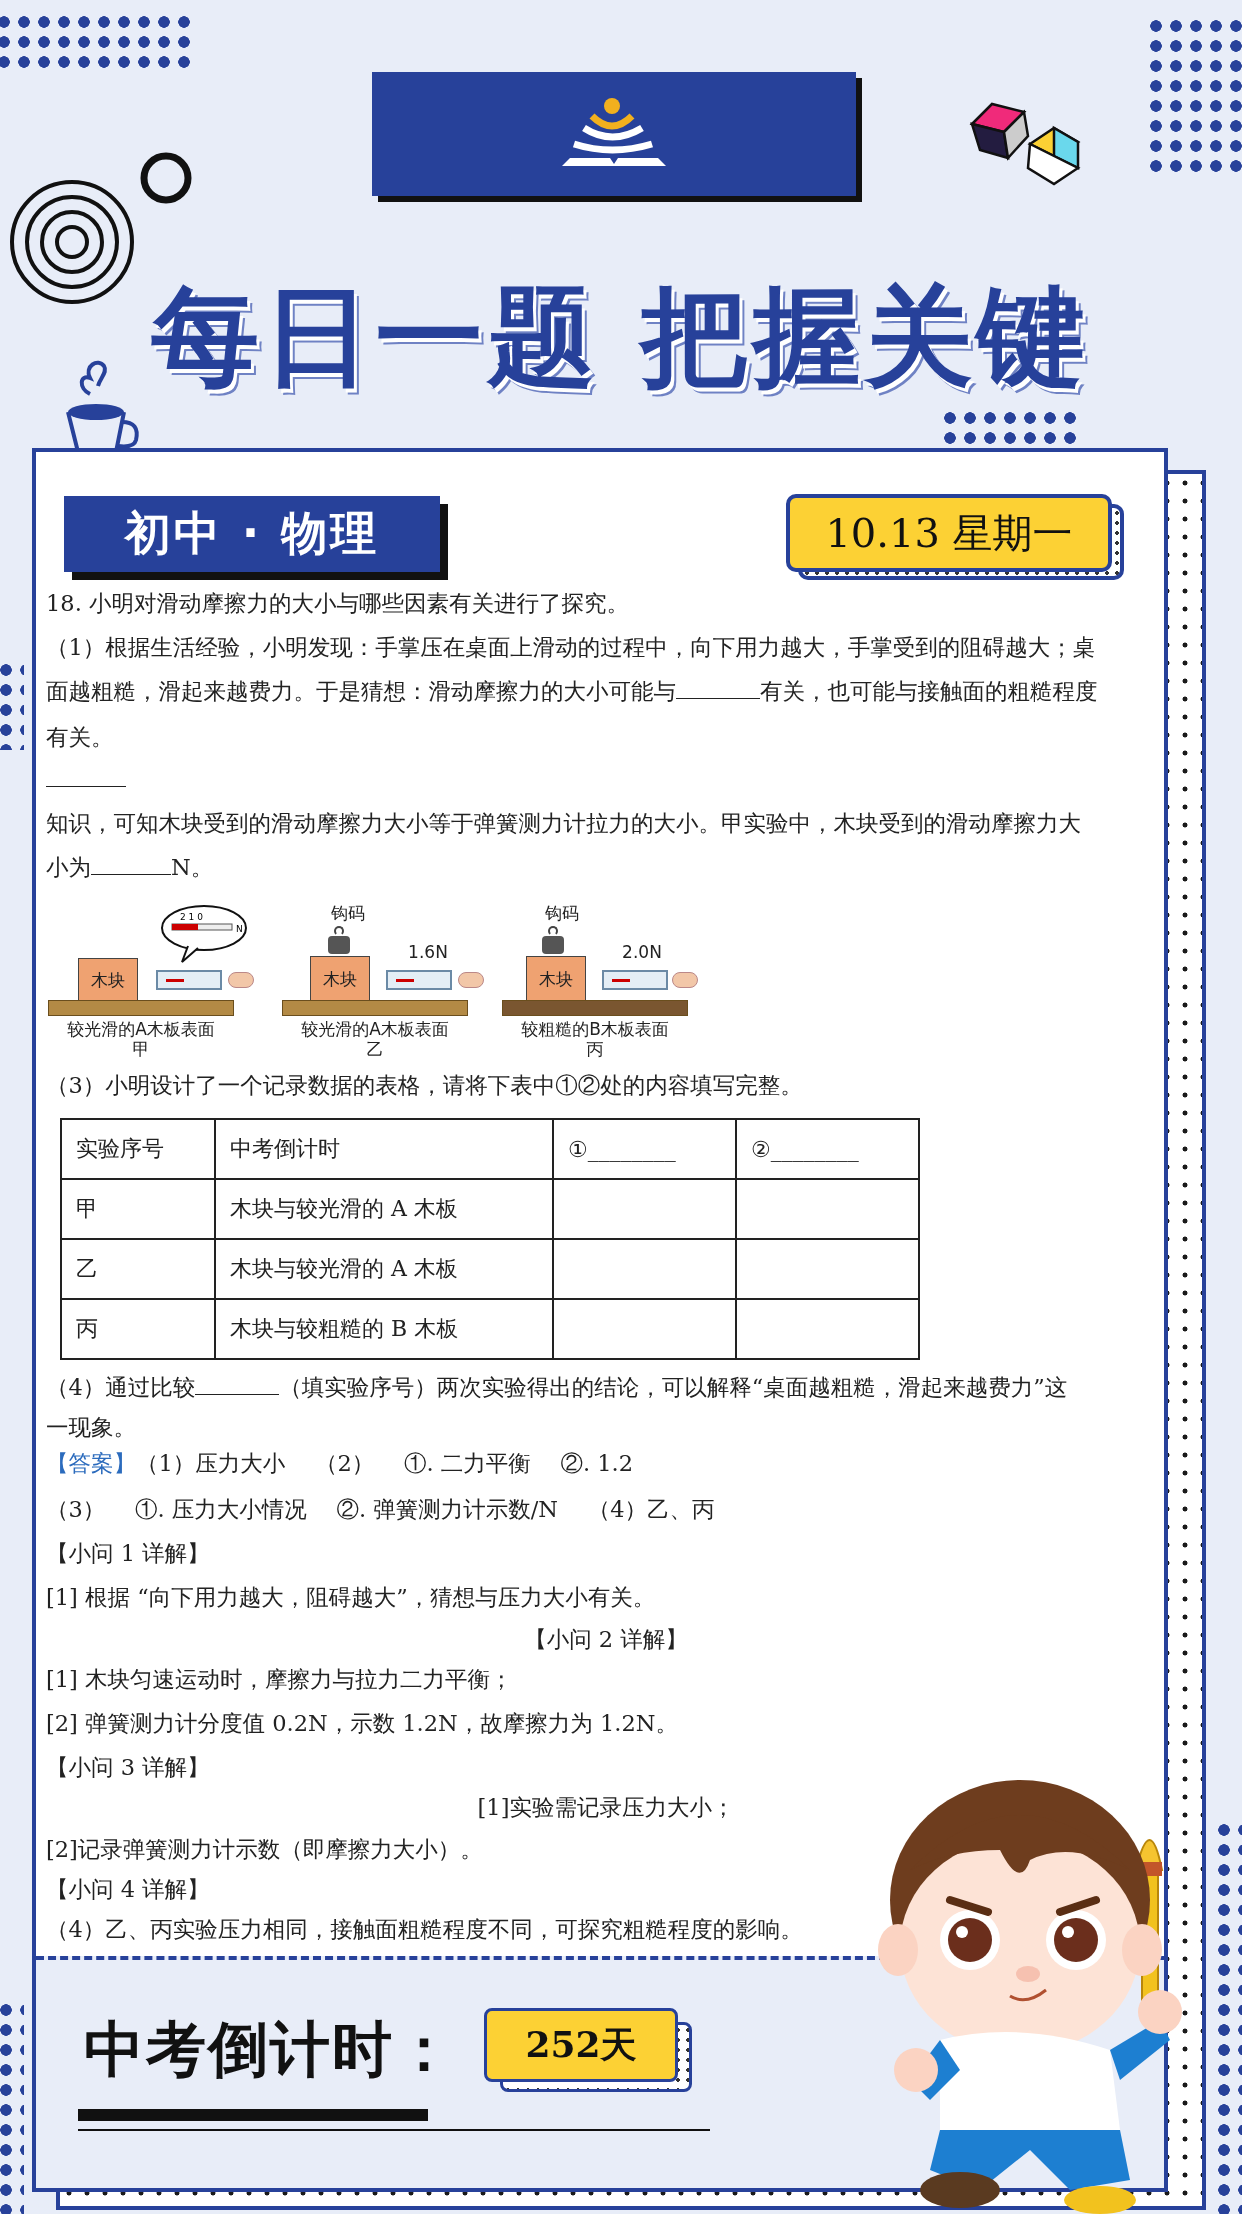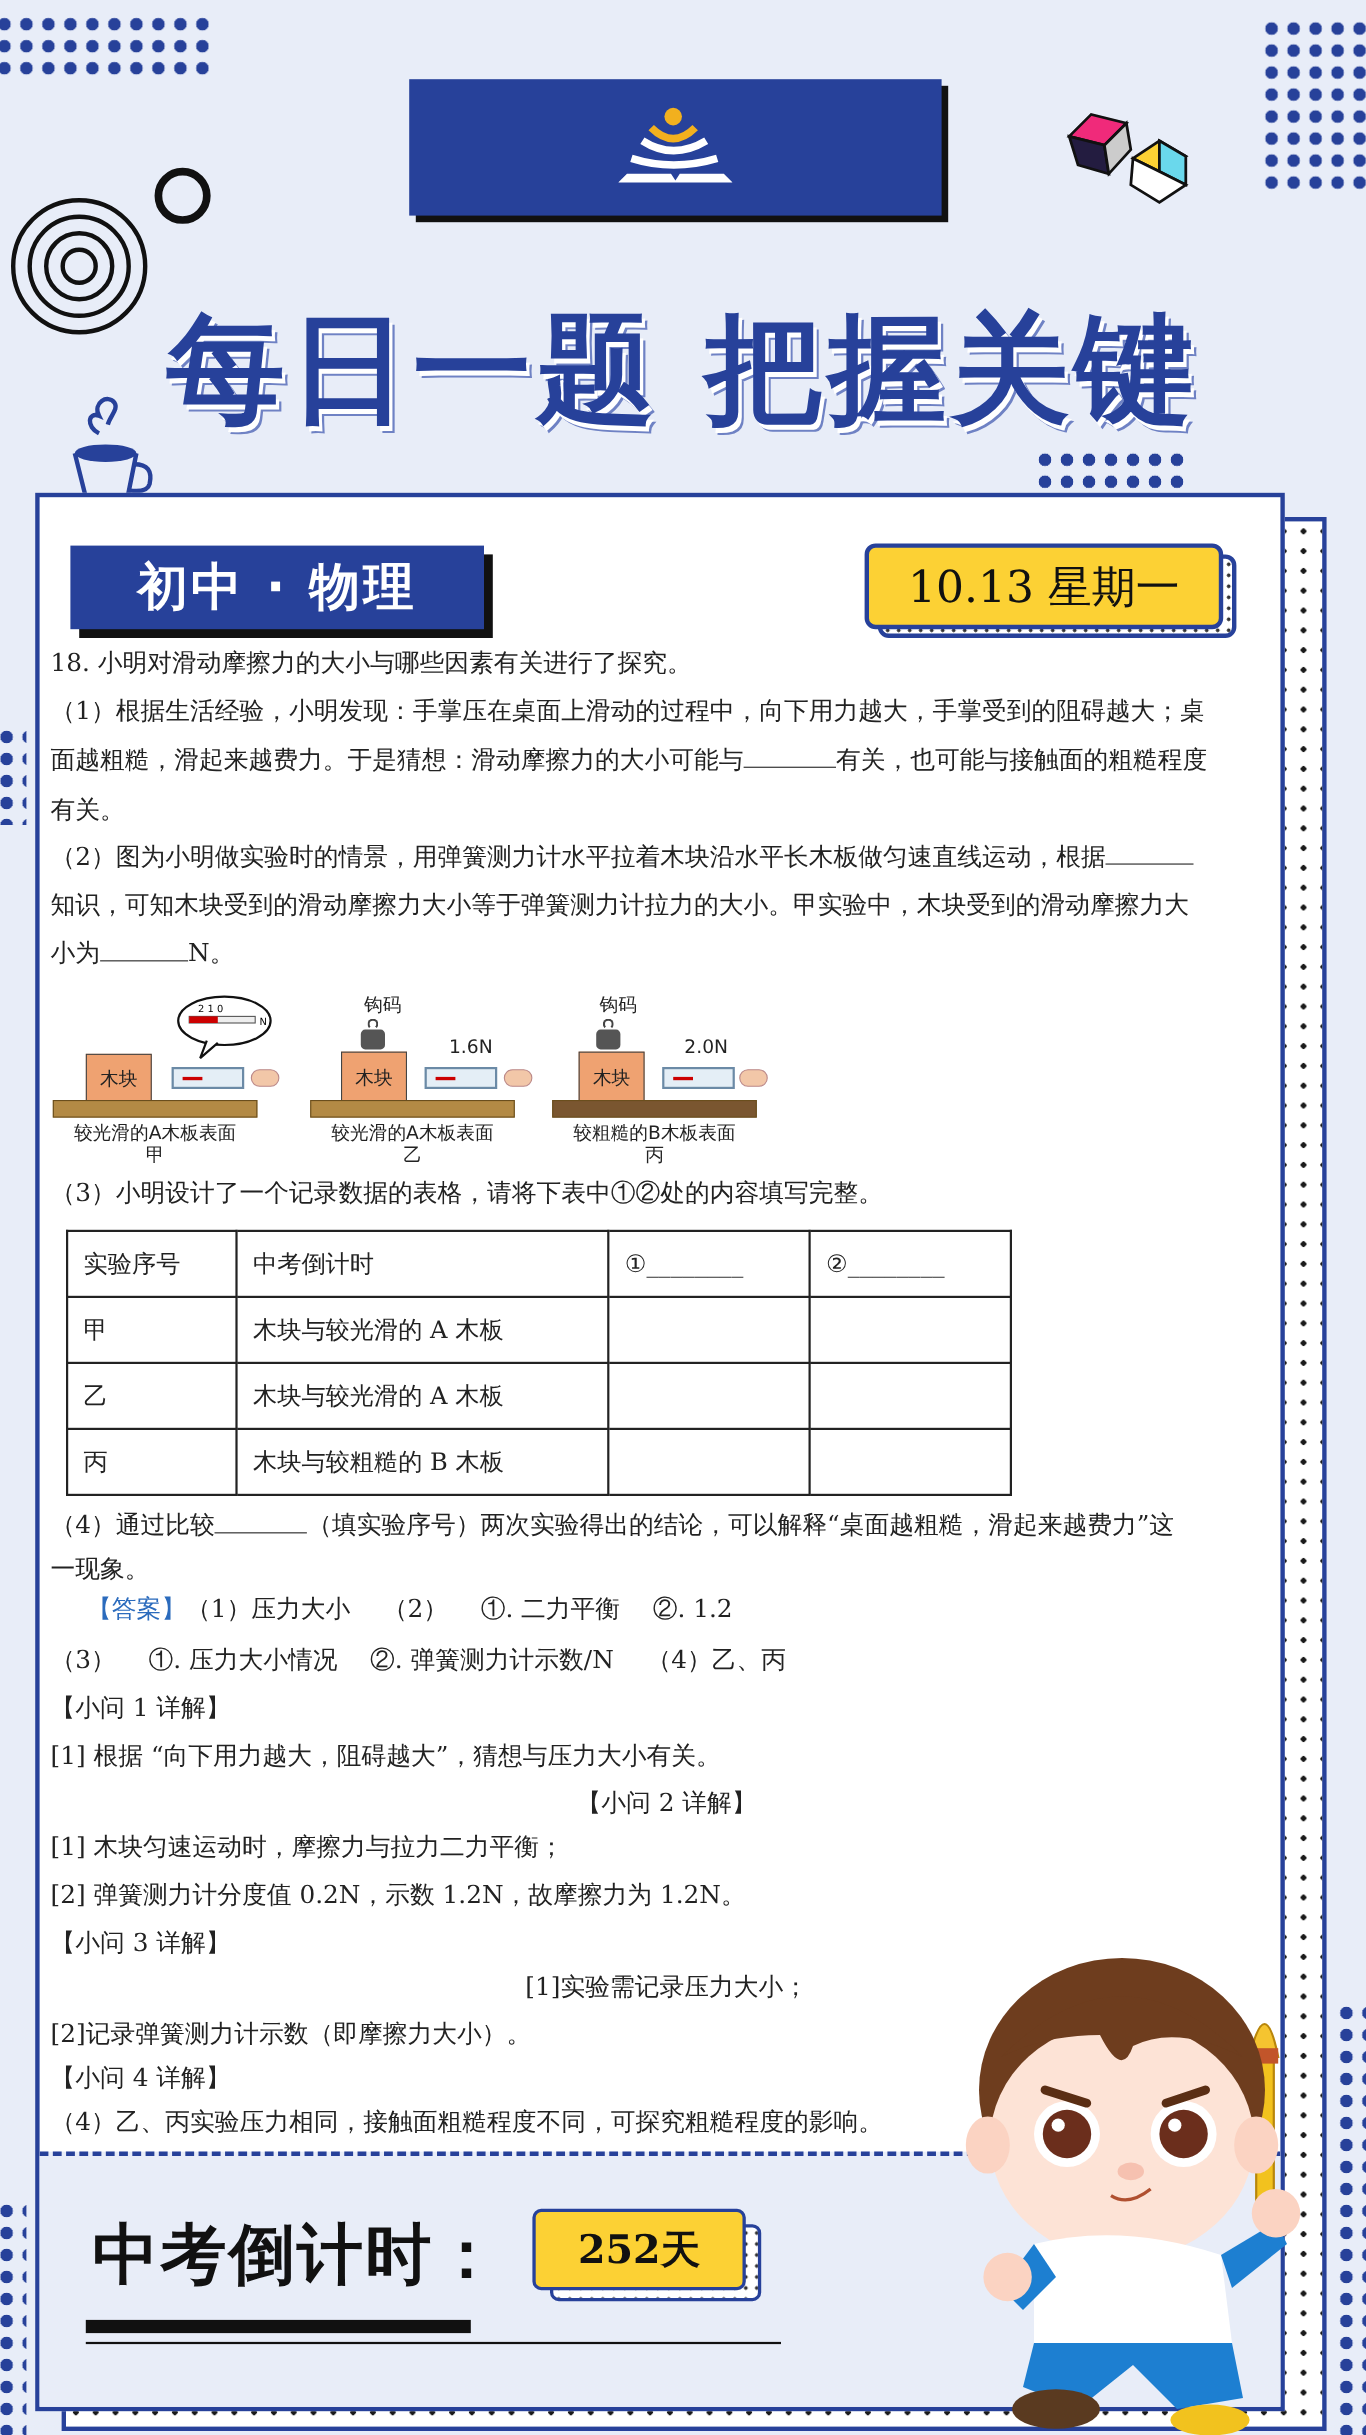--- a/index.html
+++ b/index.html
@@ -59,21 +59,21 @@
   .meter { position:absolute; width:66px; height:20px; background:#e4eef6; border:2px solid #6b8aa6; }
   .meter::after { content:""; position:absolute; left:8px; top:7px; width:18px; height:3px; background:#c00; }
   .hand { position:absolute; width:26px; height:16px; background:#f2c7a8; border-radius:8px; border:1px solid #b88; }
   .weight { position:absolute; width:22px; height:18px; background:#555; border-radius:4px; }
   .hook { position:absolute; width:10px; height:10px; border:2px solid #444; border-bottom-color:transparent; border-radius:50%; }
 
   
   table.data { position:absolute; left:60px; top:1118px; border-collapse:collapse; font-size:22px; }
   table.data td { border:2px solid #222; height:60px; padding:0 14px; color:#222; }
 
-  .ans-tag { color:#2b6bbd;margin-left:33px; }
+  .ans-tag { color:#2b6bbd; }
 
   .countdown { position:absolute; left:84px; top:2010px; font-family:"DejaVu Sans", sans-serif; font-weight:bold; font-size:60px; color:#111; letter-spacing:2px; }
   .days-shadow { position:absolute; left:500px; top:2022px; width:192px; height:70px; border:3px solid #27419a; border-radius:8px; background:#fff;
     background-image: radial-gradient(circle, #333 1.6px, transparent 2px); background-size:10px 10px; }
   .days { position:absolute; left:484px; top:2008px; width:194px; height:74px; border:3px solid #27419a; border-radius:8px; background:#fcd134;
     font-size:36px; font-weight:bold; display:flex; align-items:center; justify-content:center; color:#111; }
   .thick-line { position:absolute; left:78px; top:2109px; width:350px; height:12px; background:#111; }
   .thin-line { position:absolute; left:78px; top:2129px; width:632px; height:2px; background:#111; }
 </style>
 </head>
@@ -135,21 +135,21 @@
 <div class="date-shadow"></div>
 <div class="date">10.13  星期一</div>
 
 <div class="q" style="top:580px;">18. 小明对滑动摩擦力的大小与哪些因素有关进行了探究。</div>
 <div class="q" style="top:624px;">（1）根据生活经验，小明发现：手掌压在桌面上滑动的过程中，向下用力越大，手掌受到的阻碍越大；桌</div>
 <div class="q" style="top:668px;">
   <span>面越粗糙，滑起来越费力。于是猜想：滑动摩擦力的大小可能与</span><span class="blank" style="width:84px;"></span><span>有关，也可能与接触面的粗糙程度</span>
 </div>
 <div class="q" style="top:714px;">有关。</div>
 <div class="q" style="top:756px;">
-  <span>（2）图为小明做实验时的情景，用弹簧测力计水平拉着木块沿水平长木板做匀速直线运动，根据</span><span class="blank" style="width:80px;"></span>
+  <span class="blank" style="width:80px;"></span>
 </div>
 <div class="q" style="top:800px;">知识，可知木块受到的滑动摩擦力大小等于弹簧测力计拉力的大小。甲实验中，木块受到的滑动摩擦力大</div>
 <div class="q" style="top:844px;">
   <span>小为</span><span class="blank" style="width:80px;"></span><span>N。</span>
 </div>
 
 <div class="fig" style="left:48px; width:210px; height:160px;">
   <svg class="abs" style="left:110px; top:0;" width="92" height="60" viewBox="0 0 92 60">
     <ellipse cx="46" cy="24" rx="42" ry="22" fill="#fff" stroke="#111" stroke-width="2"></ellipse>
     <path d="M30 42 L24 58 L40 44" fill="#fff" stroke="#111" stroke-width="2"></path>

